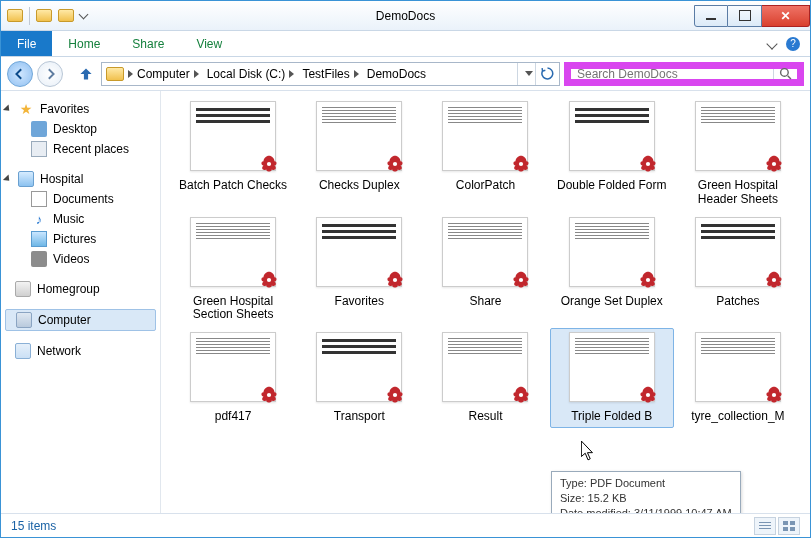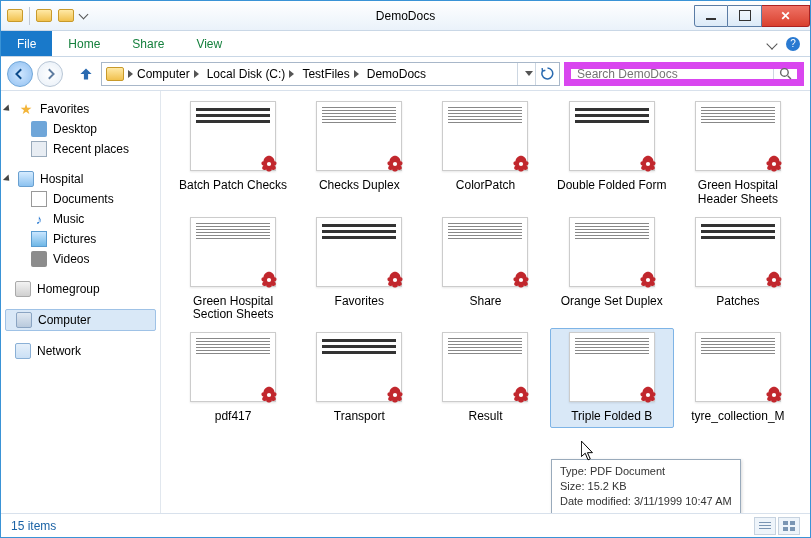--- a/index.html
+++ b/index.html
@@ -511,21 +511,21 @@
               </div>
               <div class="pdf-badge"><svg viewBox="0 0 24 24">
                   <path d="M12 3 C9 3 6 6 6 9 C3 9 3 13 6 14 C3 16 5 20 9 18 C9 21 15 21 15 18 C19 20 21 16 18 14 C21 13 21 9 18 9 C18 6 15 3 12 3 Z" fill="#c1272d"></path>
                   <circle cx="12" cy="12" r="2.3" fill="#fff"></circle>
                 </svg></div>
             </div>
             <div class="fname">tyre_collection_M</div>
           </div>
         </div>
 
-      <div class="tooltip" style="left:390px; top:368px;">
+      <div class="tooltip" style="left:390px; top:380px;">
         <div><span>Type:</span> <span>PDF Document</span></div>
         <div><span>Size:</span> <span>15.2 KB</span></div>
         <div><span>Date modified:</span> <span>3/11/1999 10:47 AM</span></div>
       </div>
 
       <svg class="cursor-arrow" style="left:420px; top:350px;" viewBox="0 0 12 18">
           <path d="M0 0 L0 14 L3.5 11 L6 17 L8 16 L5.5 10.5 L10 10.5 Z" fill="#fff" stroke="#000" stroke-width="0.9"></path>
         </svg>
     </div>
   </div>

